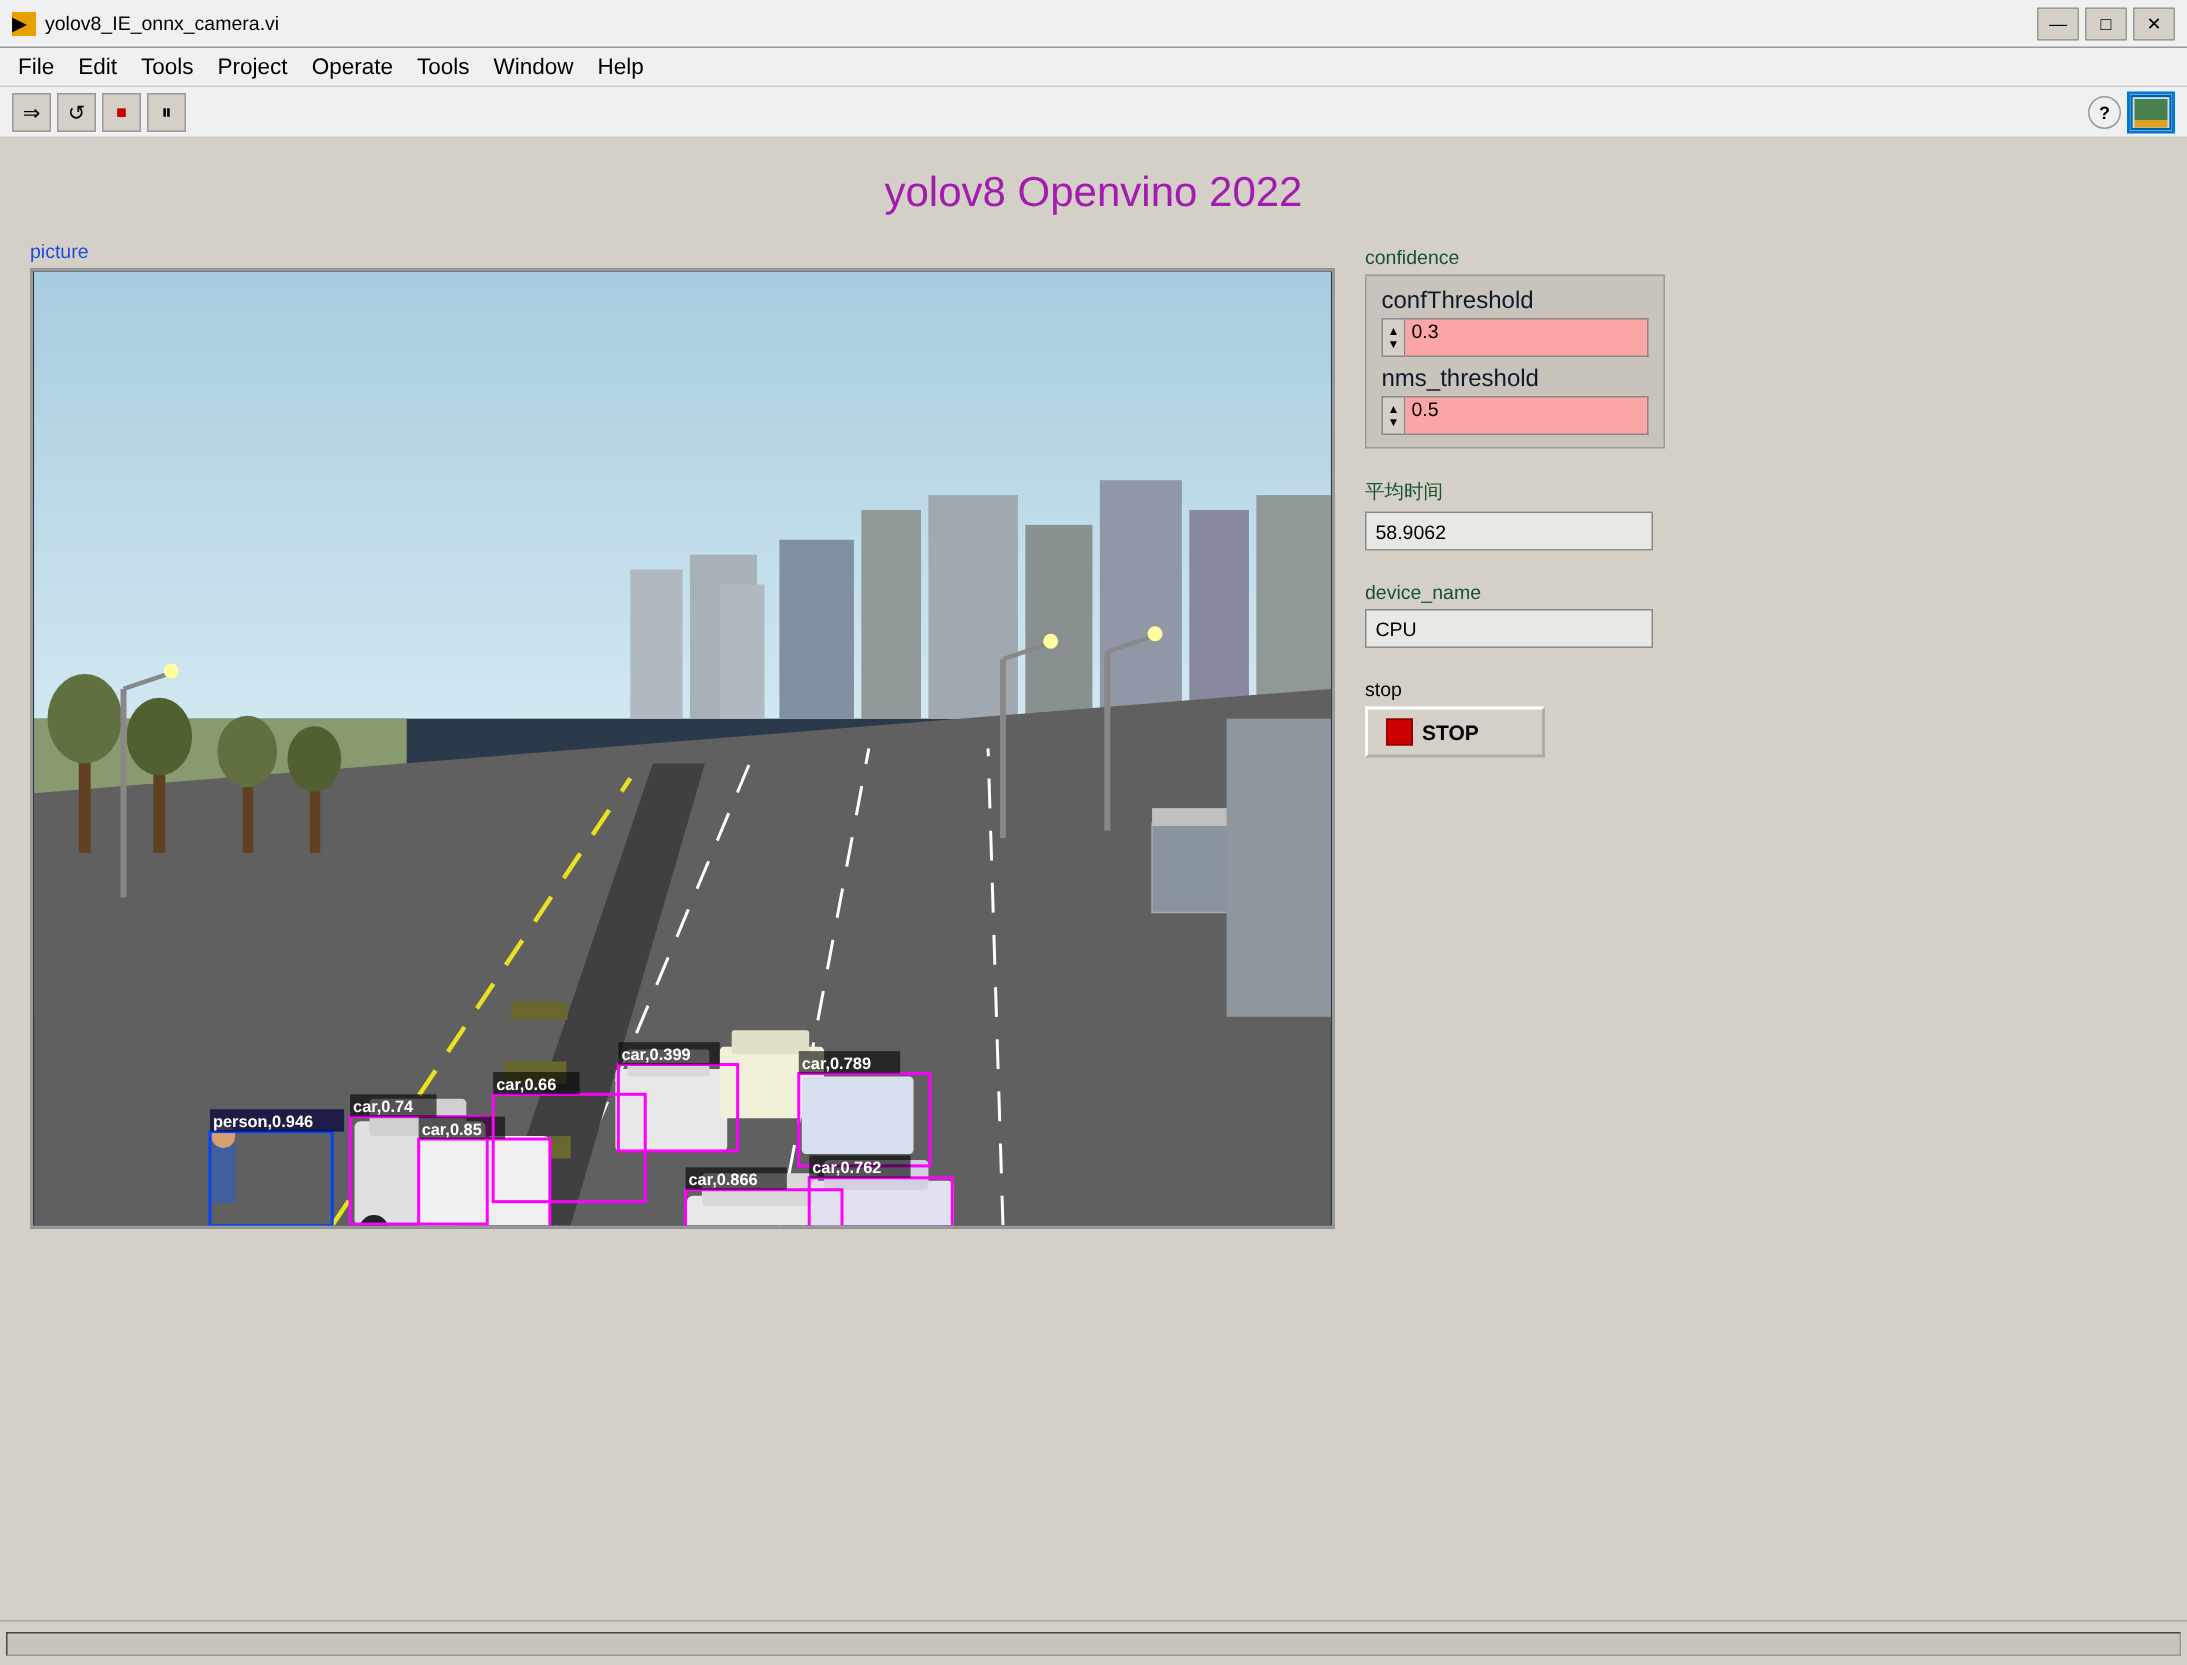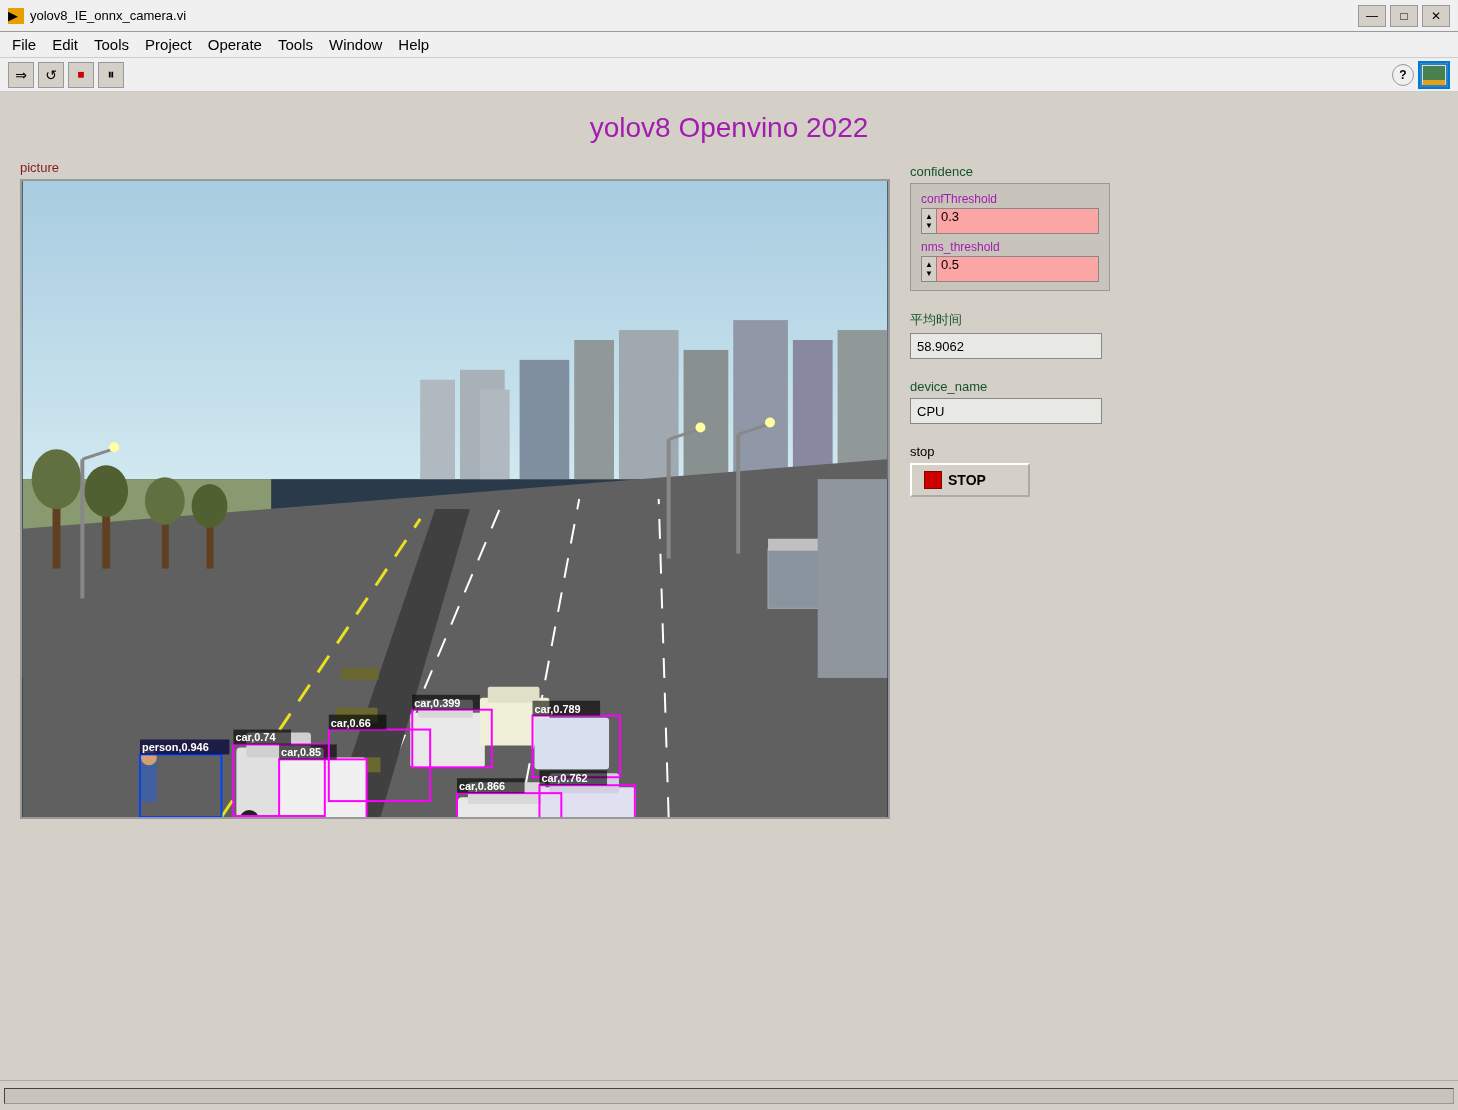--- a/index.html
+++ b/index.html
@@ -139,21 +139,21 @@
       flex: 1;
     }
 
     
     .picture-panel {
       display: flex;
       flex-direction: column;
     }
     .picture-label {
       font-size: 13px;
-      color: #7f1d1d;
+      color: #1d4ed8;
       margin-bottom: 4px;
     }
     .picture-frame {
       width: 870px;
       height: 640px;
       border: 2px solid #999;
       background: #2a3a4a;
       position: relative;
       overflow: hidden;
     }
@@ -180,22 +180,22 @@
     }
 
     .control-group {
       background: #c8c4bc;
       border: 1px solid #999;
       padding: 8px 10px;
       width: 200px;
     }
 
     .field-label {
-      font-size: 12px;
-      color: #a21caf;
+      font-size: 16px;
+      color: #0f172a;
       margin-bottom: 2px;
       margin-top: 6px;
     }
 
     .input-with-spinner {
       display: flex;
       align-items: center;
       height: 26px;
     }
     .spinner-btn {

